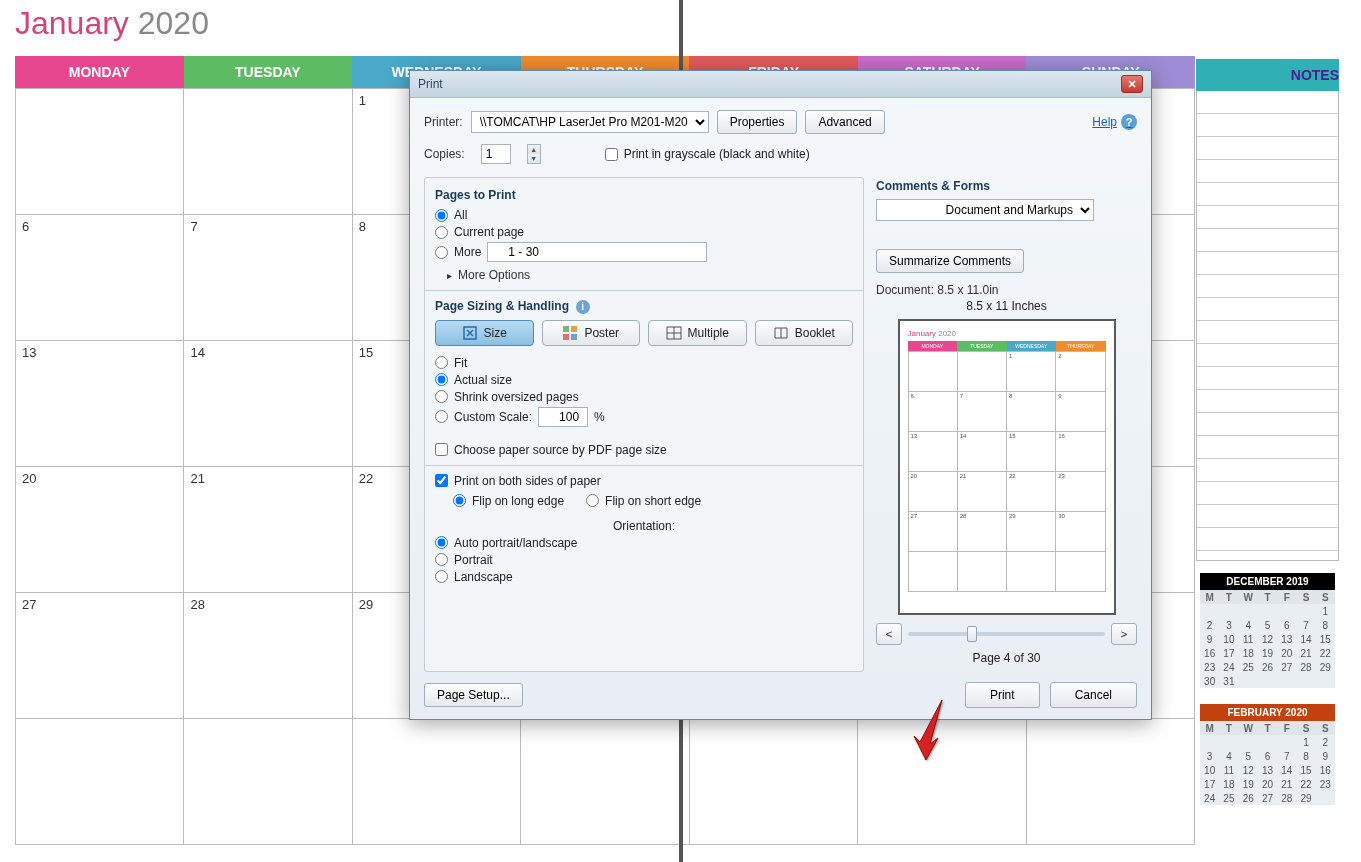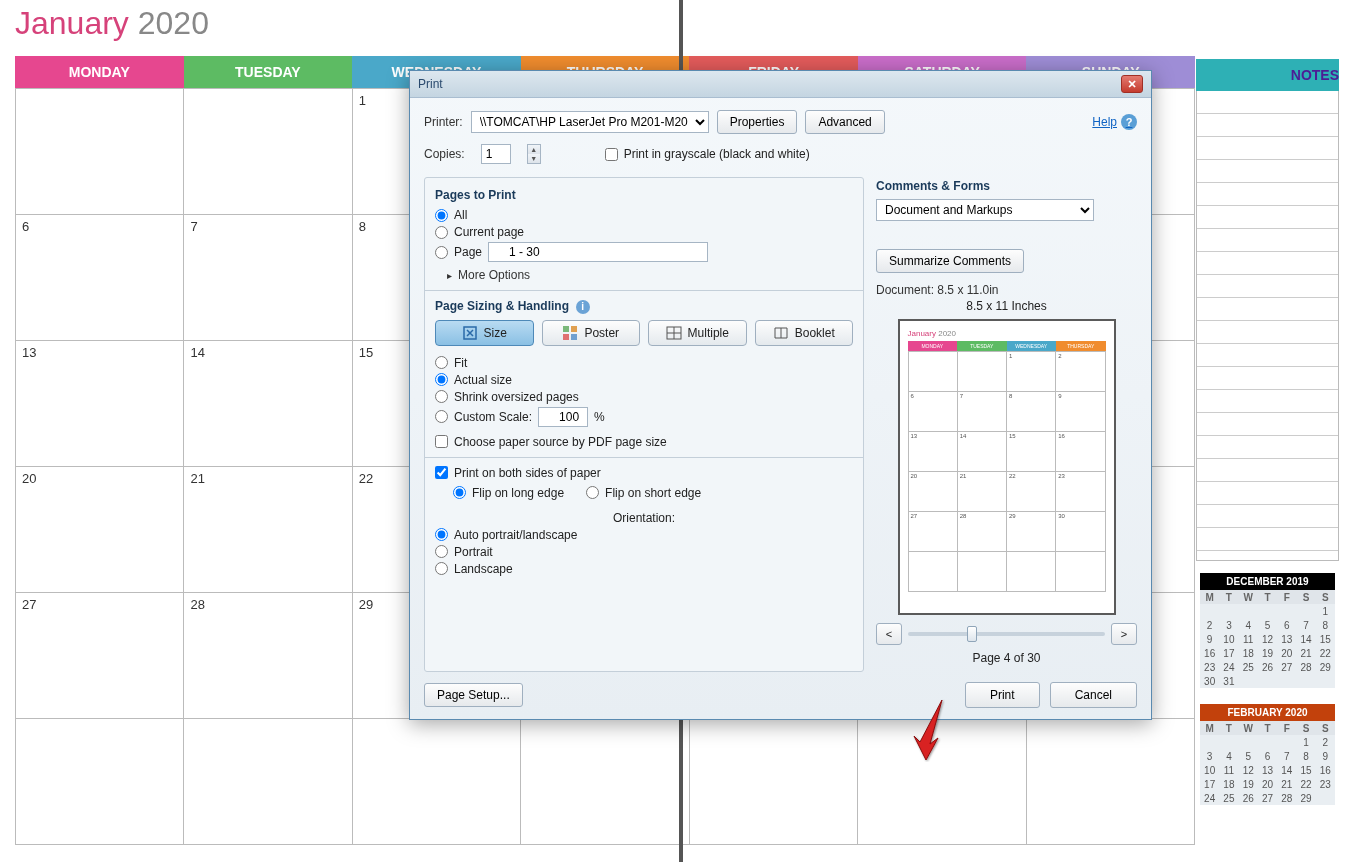--- a/index.html
+++ b/index.html
@@ -69,21 +69,21 @@
 .more-opts::before { content: "▸"; margin-right: 6px; font-size:10px;}
 
 .tab-btns { display: flex; gap: 8px; margin: 6px 0 10px; }
 .tab-btn { flex: 1; display: flex; align-items: center; justify-content: center; gap: 6px; padding: 4px 0; border: 1px solid #9fafbf; border-radius: 4px; background: linear-gradient(#fdfdfd, #e4e9ed); cursor: pointer; font-size:12px; }
 .tab-btn.active { background: linear-gradient(#b9dbf2, #8ac0e4); border-color: #4e89b8; }
 .tab-icon { width: 16px; height: 16px; }
 
 .scale-input { width: 50px; background: #eef2f6; margin: 0 4px; }
 .indent { margin-left: 18px; }
 
-.comments-select { width: 218px; height: 22px; margin-bottom: 8px; }
+.comments-select { width: 218px; height: 22px; margin-bottom: 8px; text-align: right; }
 .preview-box { border: 2px solid #5a5a5a; background: #fff; width: 218px; height: 296px; margin: 6px auto 8px; padding: 8px; }
 .preview-inner { width: 100%; height: 100%; border: none; position: relative; }
 .preview-title { font-size: 8px; }
 .preview-title .m { color:#d6427a; } .preview-title .y { color:#888; }
 .preview-headers { display:flex; margin-top:3px;}
 .preview-headers div { flex:1; font-size:5px; color:#fff; text-align:center; padding:2px 0;}
 .preview-grid { display:grid; grid-template-columns:repeat(4,1fr); grid-template-rows:repeat(6,40px); border-left:1px solid #bbb; border-top:1px solid #bbb;}
 .preview-grid div { border-right:1px solid #bbb; border-bottom:1px solid #bbb; font-size:6px; padding:1px 2px; color:#555;}
 .doc-size { font-size: 12px; color: #333; margin: 4px 0 2px; }
 .preview-label { text-align: center; font-size: 12px; margin-bottom: 2px; }
@@ -341,21 +341,21 @@
         <label class="radio-row">
             <input type="radio" name="ptp" checked="" style="">
             <span>All</span>
           </label>
         <label class="radio-row">
             <input type="radio" name="ptp" style="">
             <span>Current page</span>
           </label>
         <label class="radio-row">
             <input type="radio" name="ptp" style="">
-            <span>Page</span>
+            <span>More</span>
           <input type="text" class="pages-input" value="1 - 30" style="">
         </label>
         <div class="more-opts"><span>More Options</span></div>
         <hr>
         <div class="section-title">
           <span>Page Sizing &amp; Handling</span>&nbsp;&nbsp;<span class="info-icon">i</span>
         </div>
         <div class="tab-btns">
           <div class="tab-btn active">
             <svg class="tab-icon" viewBox="0 0 16 16">
@@ -399,21 +399,21 @@
         <label class="radio-row">
             <input type="radio" name="sizing" style="">
             <span>Shrink oversized pages</span>
           </label>
         <label class="radio-row">
             <input type="radio" name="sizing" style="">
             <span>Custom Scale:</span>
           <input type="text" class="scale-input" value="100" style="">
           <span>%</span>
         </label>
-        <label class="check-row" style="margin-top:8px;">
+        <label class="check-row" style="margin-top:16px;">
             <input type="checkbox" style="">
             <span>Choose paper source by PDF page size</span>
           </label>
         <hr>
         <label class="check-row">
             <input type="checkbox" checked="" style="">
             <span>Print on both sides of paper</span>
           </label>
         <div class="radio-row indent">
           <label class="radio-row">

